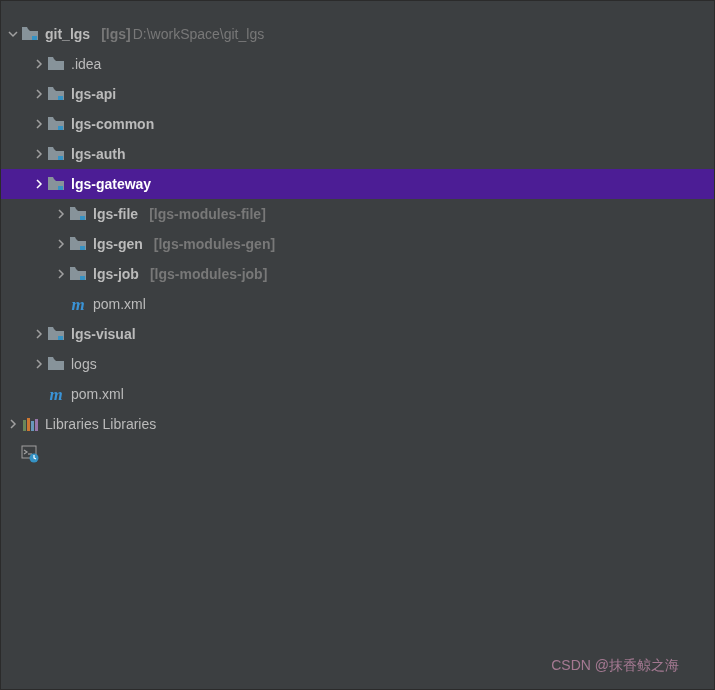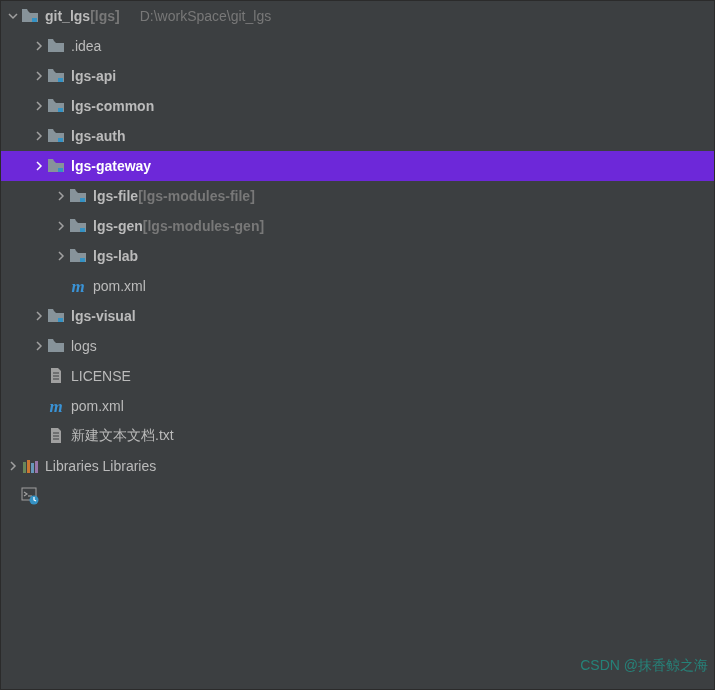--- a/index.html
+++ b/index.html
@@ -7,45 +7,45 @@
   background: #3c3f41;
   font-family: "Segoe UI", -apple-system, sans-serif;
   font-size: 14px;
   color: #bbbbbb;
   width: 715px;
   height: 690px;
   overflow: hidden;
   position: relative;
   border: 1px solid #2b2b2b;
 }
-.tree { padding-top: 0; }
+.tree { padding-top: 18px; }
 .tree-row {
   display: flex;
   align-items: center;
   height: 30px;
   padding-left: 4px;
   white-space: nowrap;
 }
-.tree-row.selected { background: #6d28d9; color: #ffffff; }
+.tree-row.selected { background: #4c1d95; color: #ffffff; }
 .tree-row .arrow {
   width: 16px; height: 16px; display: inline-flex;
   align-items: center; justify-content: center;
   color: #a0a0a0; font-size: 10px;
 }
 .tree-row.selected .arrow { color: #ffffff; }
 .tree-row .spacer { display: inline-block; }
 .icon { width: 18px; height: 18px; display: inline-flex; align-items: center; justify-content: center; margin-right: 6px; position: relative; flex-shrink: 0; }
 .label { color: #bbbbbb; }
 .tree-row.selected .label { color: #ffffff; }
 .label.bold { font-weight: 600; }
-.bracket { color: #787878; margin-left: 0; font-weight: 600; }
-.path { color: #787878; margin-left: 20px; }
+.bracket { color: #787878; margin-left: 11px; font-weight: 600; }
+.path { color: #787878; margin-left: 2px; }
 .watermark {
-  position: absolute; bottom: 14px; right: 6px;
-  color: #14b8a6; font-size: 14px; opacity: 0.55;
+  position: absolute; bottom: 14px; right: 35px;
+  color: #f9a8d4; font-size: 14px; opacity: 0.55;
   font-family: "Microsoft YaHei", sans-serif;
 }
 
 .folder-svg { width: 16px; height: 14px; }
 .folder-svg .tab { fill: #87939a; }
 .folder-svg .body { fill: #87939a; }
 .folder-svg.module .body { fill: #87939a; }
 .folder-svg .dot { fill: #3592c4; }
 .folder-svg.root .dot { fill: #3592c4; }
 
@@ -201,21 +201,22 @@
             <path d="M3 1 L7 5 L3 9" fill="none" stroke="currentColor" stroke-width="1.5"></path>
           </svg>
         </span>
         <span class="icon">
           <svg class="folder-svg module" viewBox="0 0 16 14">
             <path class="body" d="M0 2 L6 2 L8 4 L16 4 L16 13 L0 13 Z"></path>
             <path class="tab" d="M0 0 L5 0 L6 2 L0 2 Z"></path>
             <rect class="dot" x="10" y="9" width="5" height="4"></rect>
           </svg>
         </span>
-        <span class="label bold">lgs-lab</span>
+        <span class="label bold">lgs-job</span>
+        <span class="bracket">[lgs-modules-job]</span>
       </div>
       <div class="tree-row">
         <span class="spacer" style="width:48px"></span>
         <span class="arrow"></span>
         <span class="icon">
           <span class="m-icon">m</span>
         </span>
         <span class="label">pom.xml</span>
       </div>
       <div class="tree-row">
@@ -246,45 +247,23 @@
             <path class="body" d="M0 2 L6 2 L8 4 L16 4 L16 13 L0 13 Z"></path>
             <path class="tab" d="M0 0 L5 0 L6 2 L0 2 Z"></path>
           </svg>
         </span>
         <span class="label">logs</span>
       </div>
       <div class="tree-row">
         <span class="spacer" style="width:26px"></span>
         <span class="arrow"></span>
         <span class="icon">
-          <svg class="file-svg" viewBox="0 0 14 16">
-            <path d="M2 0 L9 0 L12 3 L12 15 L2 15 Z" fill="#a0a0a0"></path>
-            <path d="M4 5 L10 5 M4 8 L10 8 M4 11 L10 11" stroke="#3c3f41" stroke-width="1"></path>
-          </svg>
-        </span>
-        <span class="label">LICENSE</span>
-      </div>
-      <div class="tree-row">
-        <span class="spacer" style="width:26px"></span>
-        <span class="arrow"></span>
-        <span class="icon">
           <span class="m-icon">m</span>
         </span>
         <span class="label">pom.xml</span>
-      </div>
-      <div class="tree-row">
-        <span class="spacer" style="width:26px"></span>
-        <span class="arrow"></span>
-        <span class="icon">
-          <svg class="file-svg" viewBox="0 0 14 16">
-            <path d="M2 0 L9 0 L12 3 L12 15 L2 15 Z" fill="#a0a0a0"></path>
-            <path d="M4 5 L10 5 M4 8 L10 8 M4 11 L10 11" stroke="#3c3f41" stroke-width="1"></path>
-          </svg>
-        </span>
-        <span class="label">新建文本文档.txt</span>
       </div>
     </div>
 
   <div class="tree-row">
     <span class="arrow">
       <svg width="10" height="10" viewBox="0 0 10 10">
           <path d="M3 1 L7 5 L3 9" fill="none" stroke="currentColor" stroke-width="1.5"></path>
         </svg>
     </span>
     <span class="icon">

